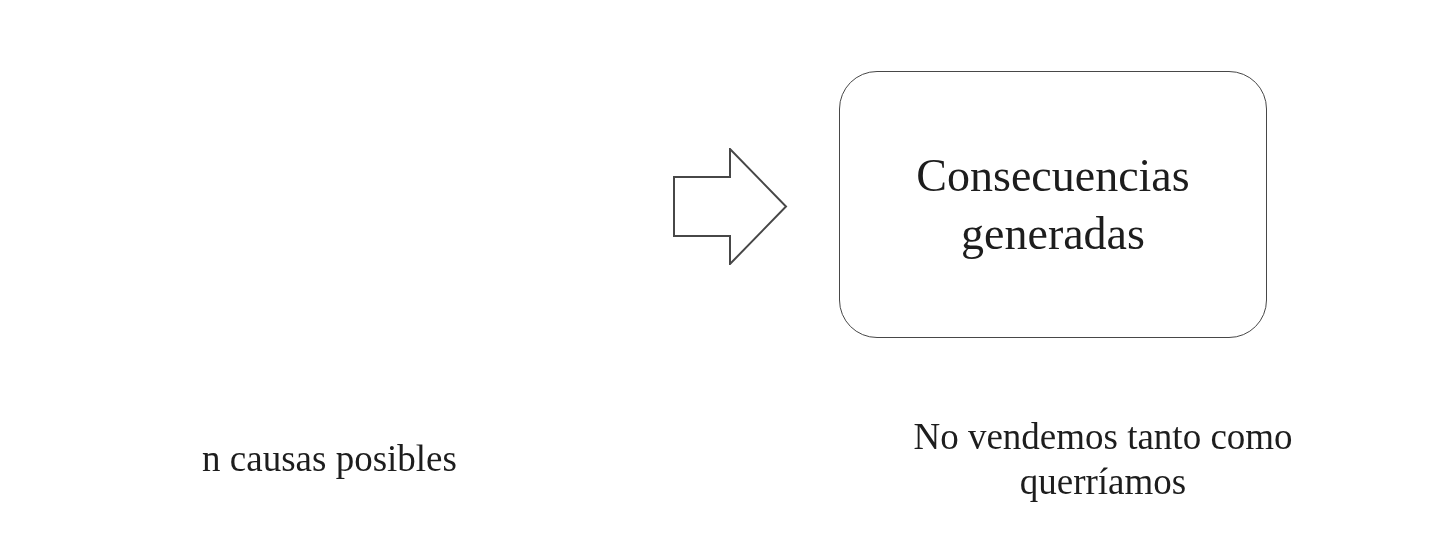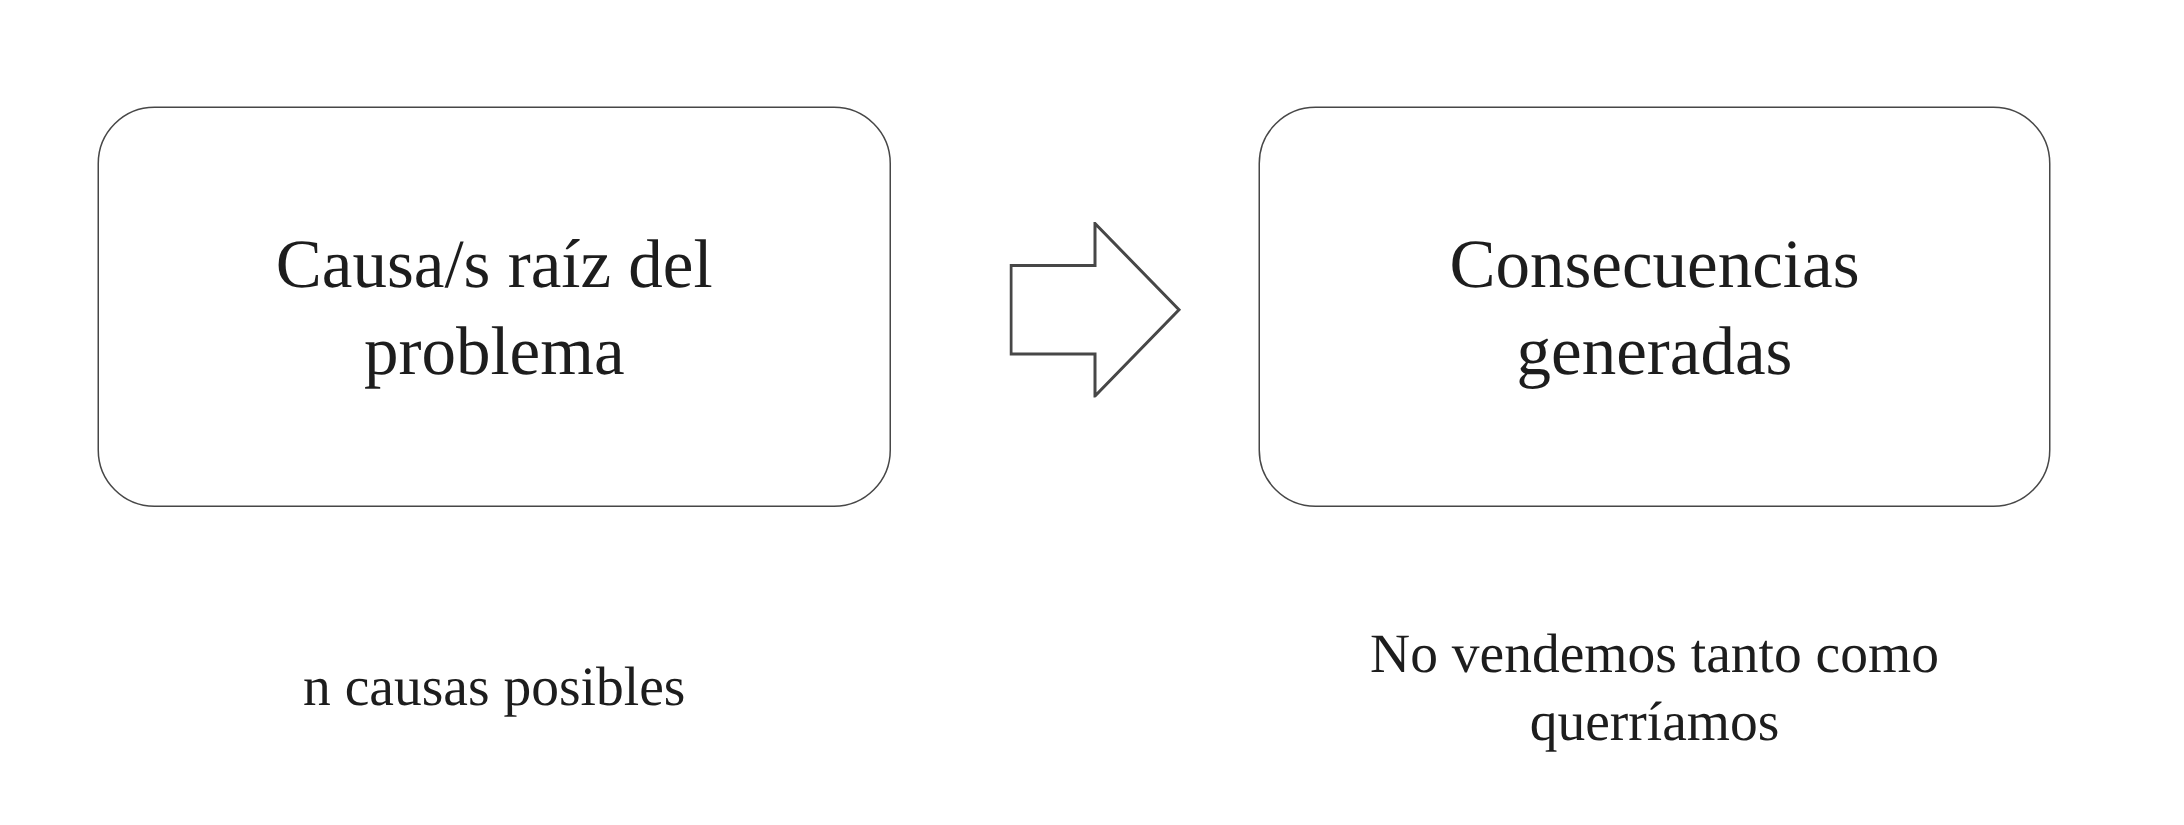--- a/index.html
+++ b/index.html
@@ -34,21 +34,21 @@
     justify-content: center;
     text-align: center;
   }
   .shape-box .box-label {
     font-size: 46px;
     line-height: 1.24;
     white-space: pre-line;
     color: var(--text);
   }
   #cause-box { left: 65px; width: 529px; }
-  #consequence-box { left: 839px; width: 528px; }
+  #consequence-box { left: 839px; width: 428px; }
   .arrow-wrap {
     position: absolute;
     left: 673px;
     top: 148px;
     width: 115px;
     height: 117px;
   }
   .arrow-wrap svg { display: block; width: 100%; height: 100%; }
   .arrow-wrap polygon {
     fill: var(--background);
@@ -65,24 +65,20 @@
     color: var(--text);
   }
   #cause-caption { left: 65px; width: 529px; top: 436px; }
   #consequence-caption { left: 839px; width: 528px; top: 414px; }
 </style>
 </head>
 <body>
 
 <div class="canvas">
 
-  <div class="shape-box" id="cause-box">
-    <span class="box-label">Causa/s raíz del
-problema</span>
-  </div>
 
   <div class="arrow-wrap">
     <svg viewBox="0 0 115 117" preserveAspectRatio="none" aria-hidden="true">
       <polygon points="1,29 57,29 57,1 113,58.5 57,116 57,88 1,88"></polygon>
     </svg>
   </div>
 
   <div class="shape-box" id="consequence-box">
     <span class="box-label">Consecuencias
 generadas</span>

